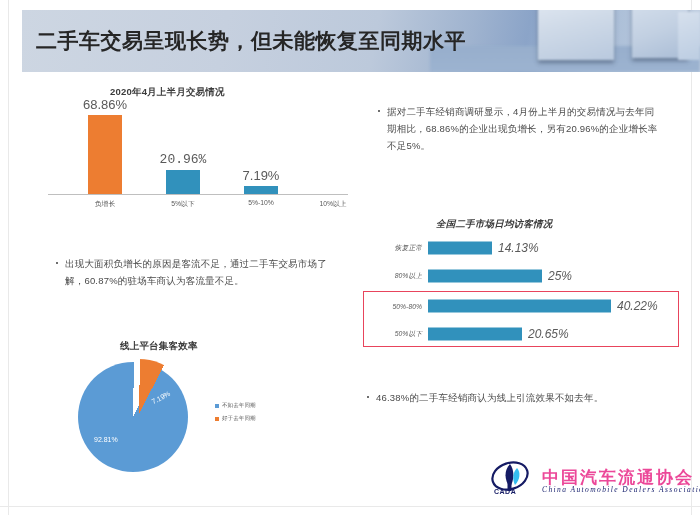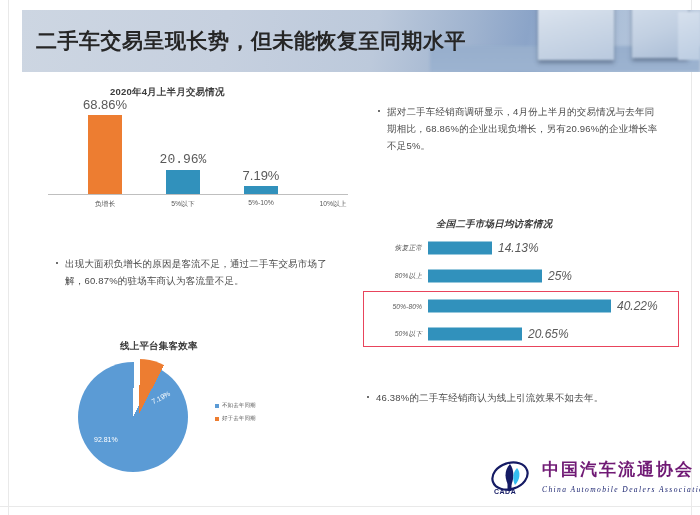--- a/index.html
+++ b/index.html
@@ -272,24 +272,24 @@
     left: 490px; top: 458px;
     width: 200px; height: 46px;
   }
   #logo .mark {
     position: absolute;
     left: 0; top: 2px;
     width: 46px; height: 40px;
   }
   #logo .cn {
     position: absolute;
-    left: 52px; top: 0;
+    left: 52px; top: 8px;
     font-size: 17px;
     font-weight: bold;
-    color: #701a75;
+    color: #ec4899;
     letter-spacing: 2px;
     white-space: nowrap;
     font-family: "DejaVu Sans", "Liberation Sans", sans-serif;
   }
   #logo .en {
     position: absolute;
     left: 52px; top: 27px;
     font-size: 7.5px;
     font-style: italic;
     color: #1b2470;

